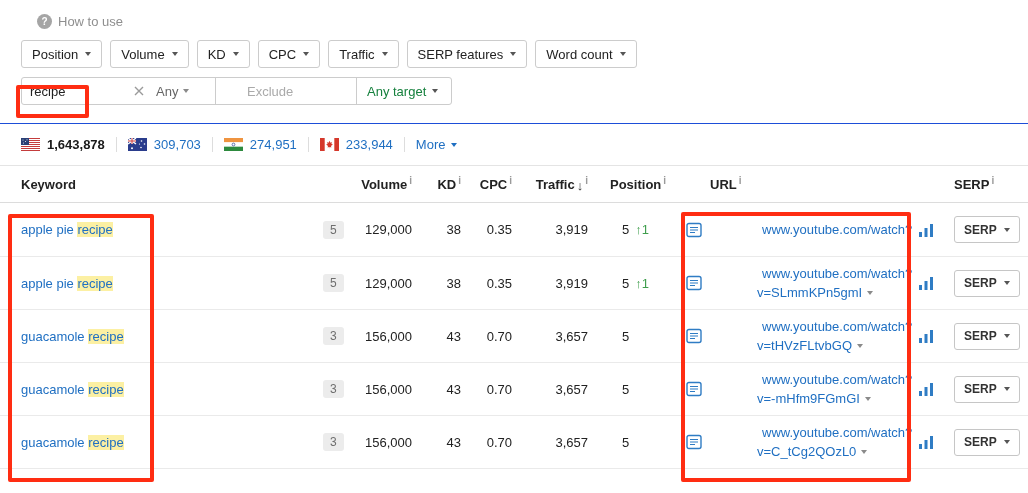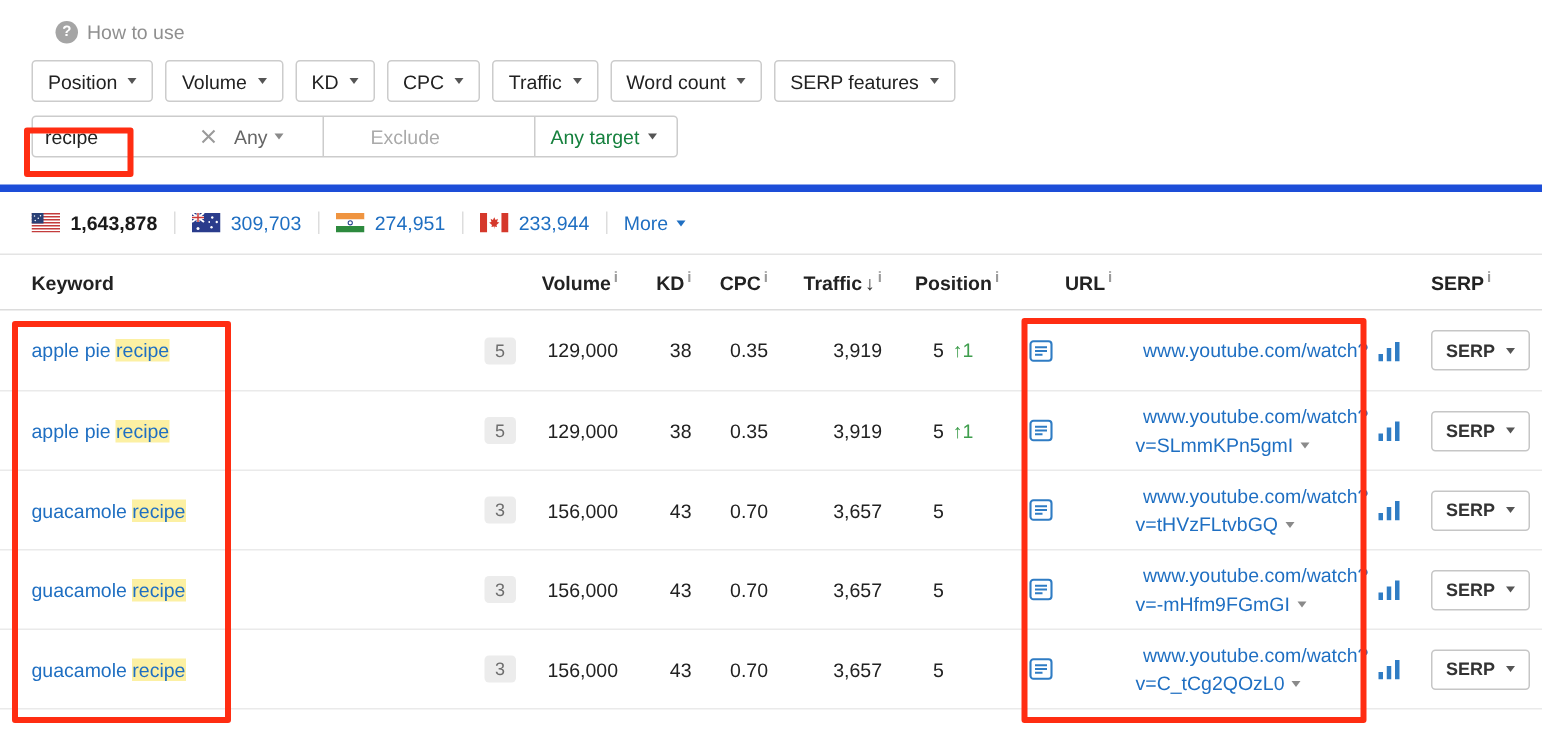--- a/index.html
+++ b/index.html
@@ -37,21 +37,21 @@
   .fb-include { width: 193px; padding: 0 10px 0 8px; }
   .fb-include input { border: 0; outline: 0; width: 104px; font: 13px "Liberation Sans", sans-serif; color: #222; }
   .match-any { display: flex; align-items: center; gap: 5px; color: #666; margin-left: 12px; cursor: pointer; }
   .fb-div { width: 1px; background: #ccc; }
   .fb-exclude { width: 140px; padding: 0 8px; }
   .fb-exclude input { border: 0; outline: 0; width: 120px; font: 13px "Liberation Sans", sans-serif; color: #222; margin-left: 23px; }
   .fb-exclude input::placeholder { color: #aaa; }
   .fb-target { padding: 0 10px; gap: 6px; cursor: pointer; color: #15803d; }
 
   
-  .countries { margin-top: 18px; border-top: 5px solid #1d4ed8; display: flex; align-items: flex-end; gap: 11px;
+  .countries { margin-top: 18px; border-top: 1px solid #1d4ed8; display: flex; align-items: flex-end; gap: 11px;
                padding: 13px 14px 13px 21px; }
   .country { display: flex; align-items: center; gap: 7px; cursor: pointer; }
   .country .val { color: var(--link-blue); }
   .country.active .val { color: #1a1a1a; font-weight: bold; }
   .csep { width: 1px; height: 15px; background: #ddd; }
   .more { display: flex; align-items: center; gap: 6px; color: var(--link-blue); cursor: pointer; }
 
   
   .tbl { border-top: 1px solid #e4e4e4; border-bottom: 1px solid #eaeaea; }
   .tgrid { display: grid; grid-template-columns: 300px 36px 55px 49px 51px 76px 98px 24px 196px 40px 64px;
@@ -170,25 +170,25 @@
     </button>
   <button class="fbtn">
       <span>CPC</span>
       <span class="caret"></span>
     </button>
   <button class="fbtn">
       <span>Traffic</span>
       <span class="caret"></span>
     </button>
   <button class="fbtn">
+      <span>SERP features</span>
+      <span class="caret"></span>
+    </button>
+  <button class="fbtn">
       <span>Word count</span>
-      <span class="caret"></span>
-    </button>
-  <button class="fbtn">
-      <span>SERP features</span>
       <span class="caret"></span>
     </button>
 </div>
 
 <div class="filters2">
   <div class="filterbar">
     <div class="fb-sec fb-include">
       <input type="text" value="recipe" style="">
       <svg width="10" height="10" class="clear-x">
           <use href="#sym-x"></use>

